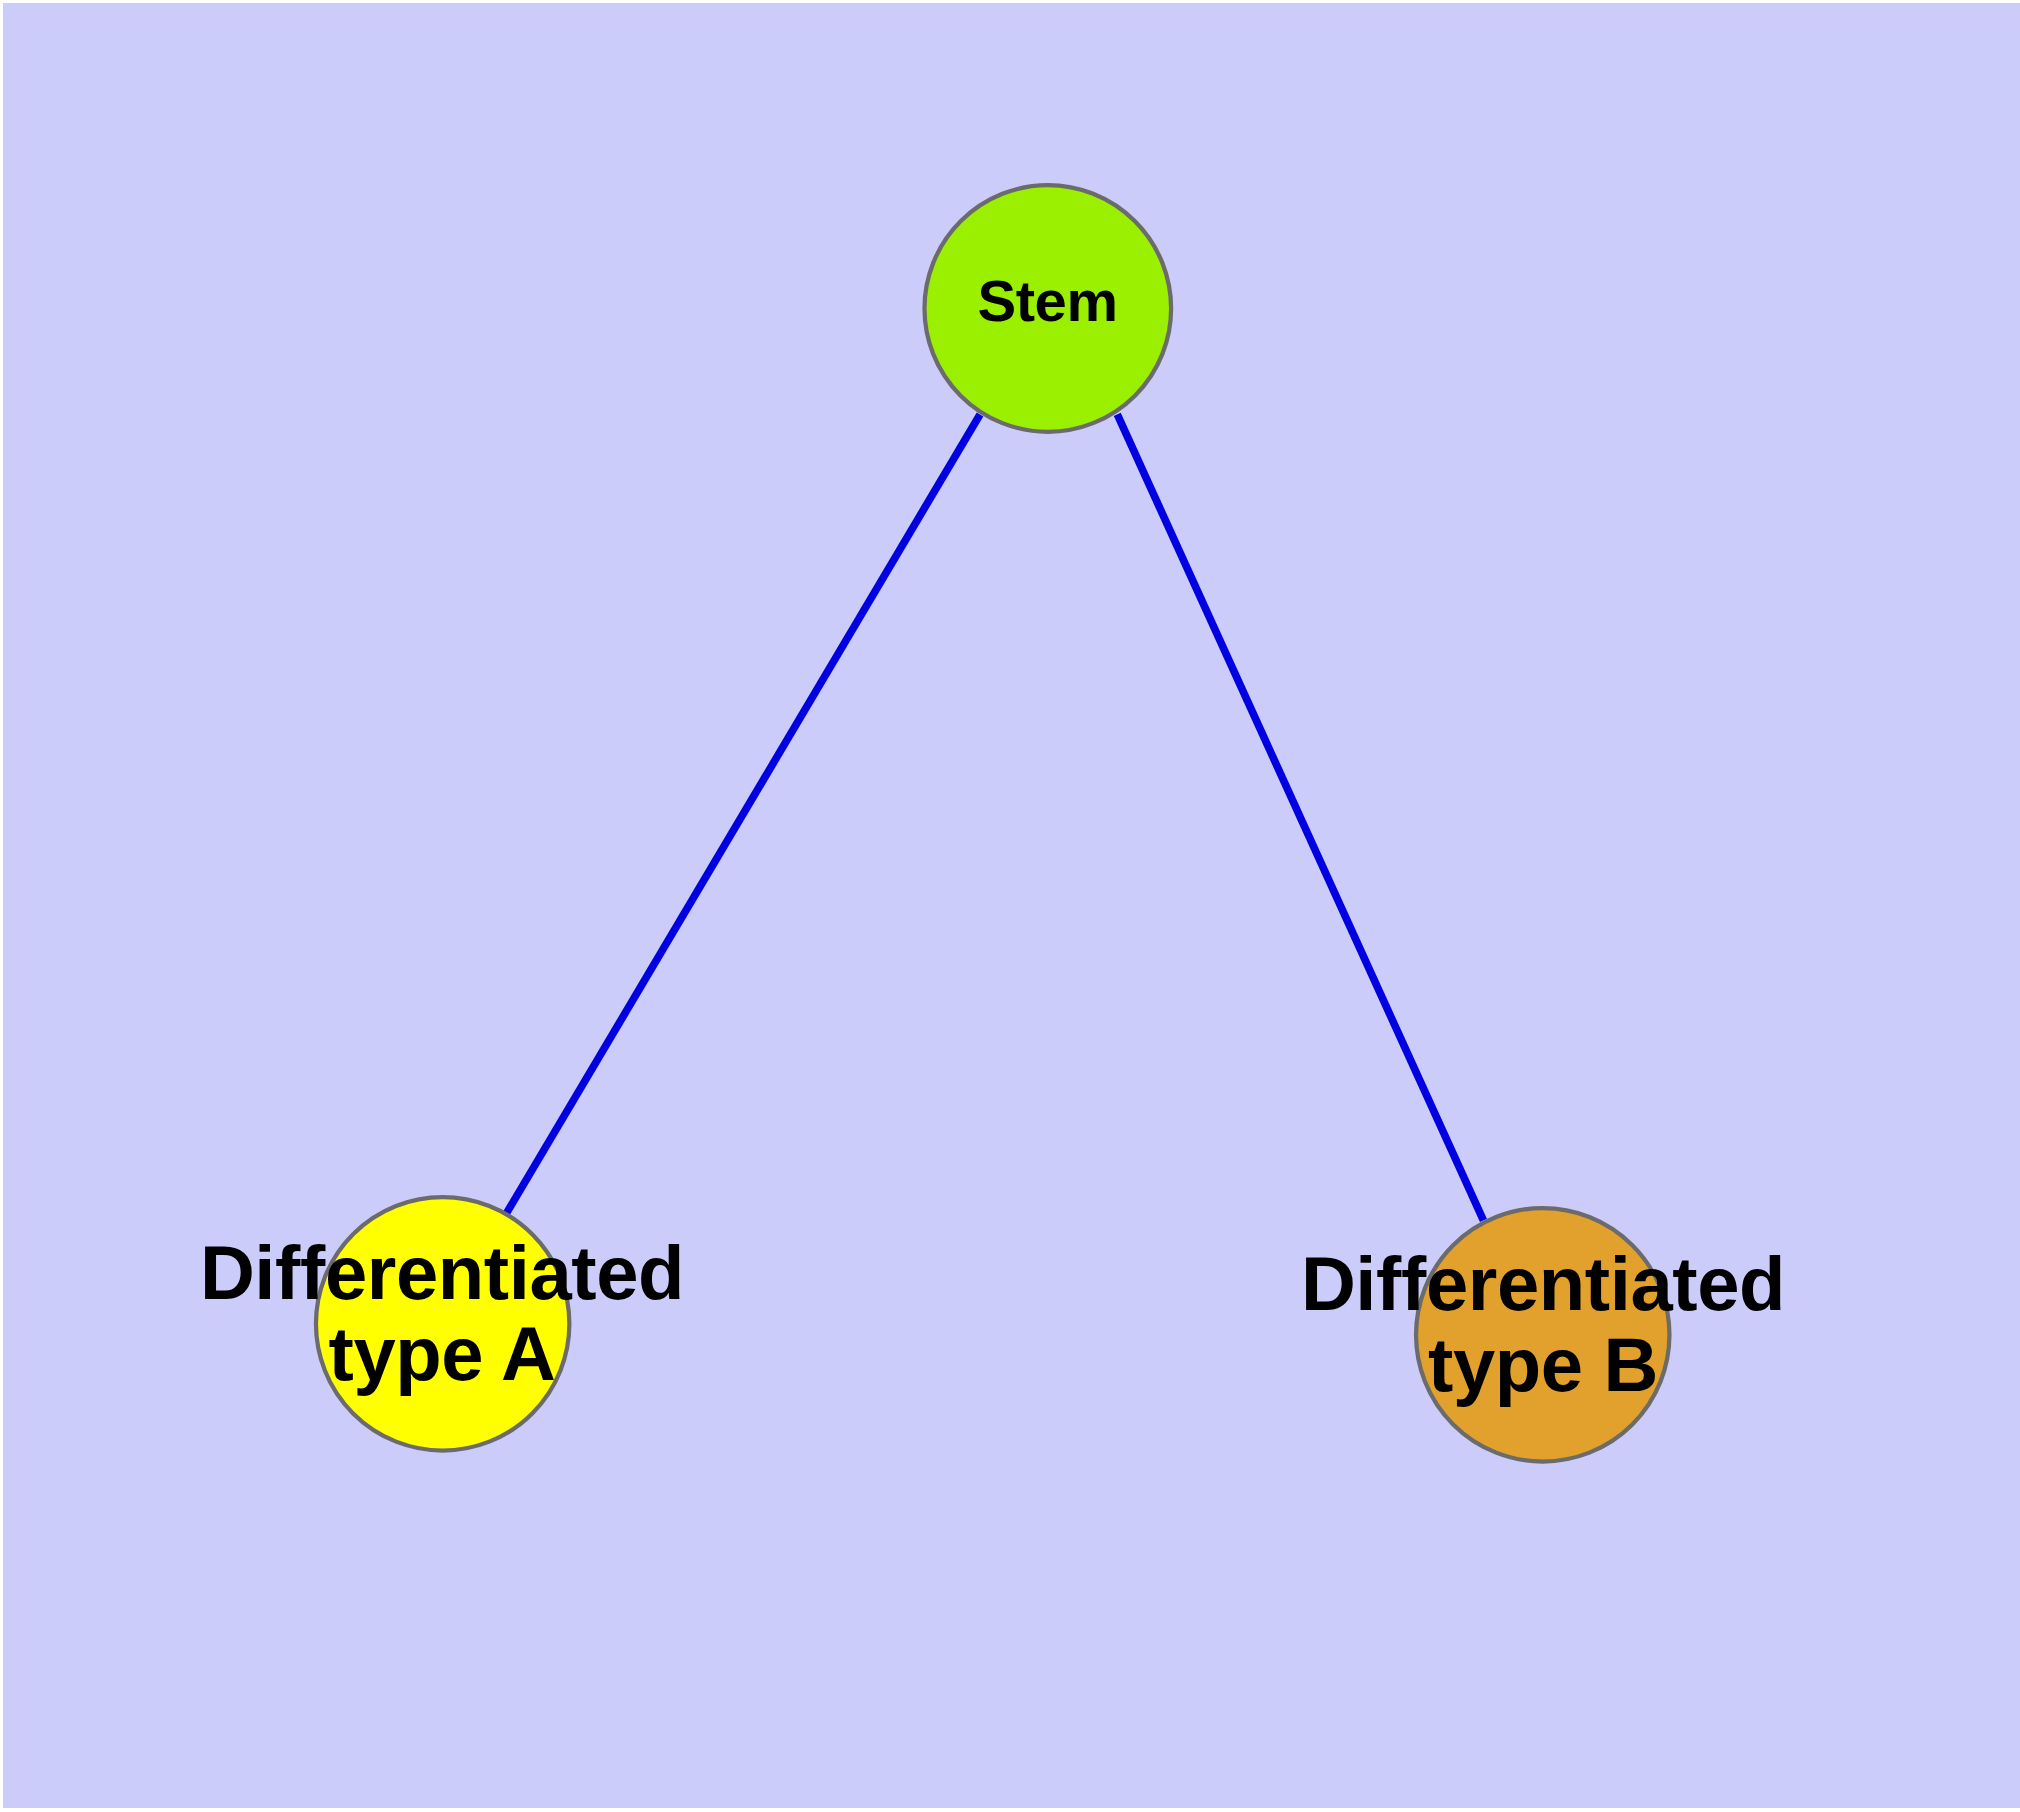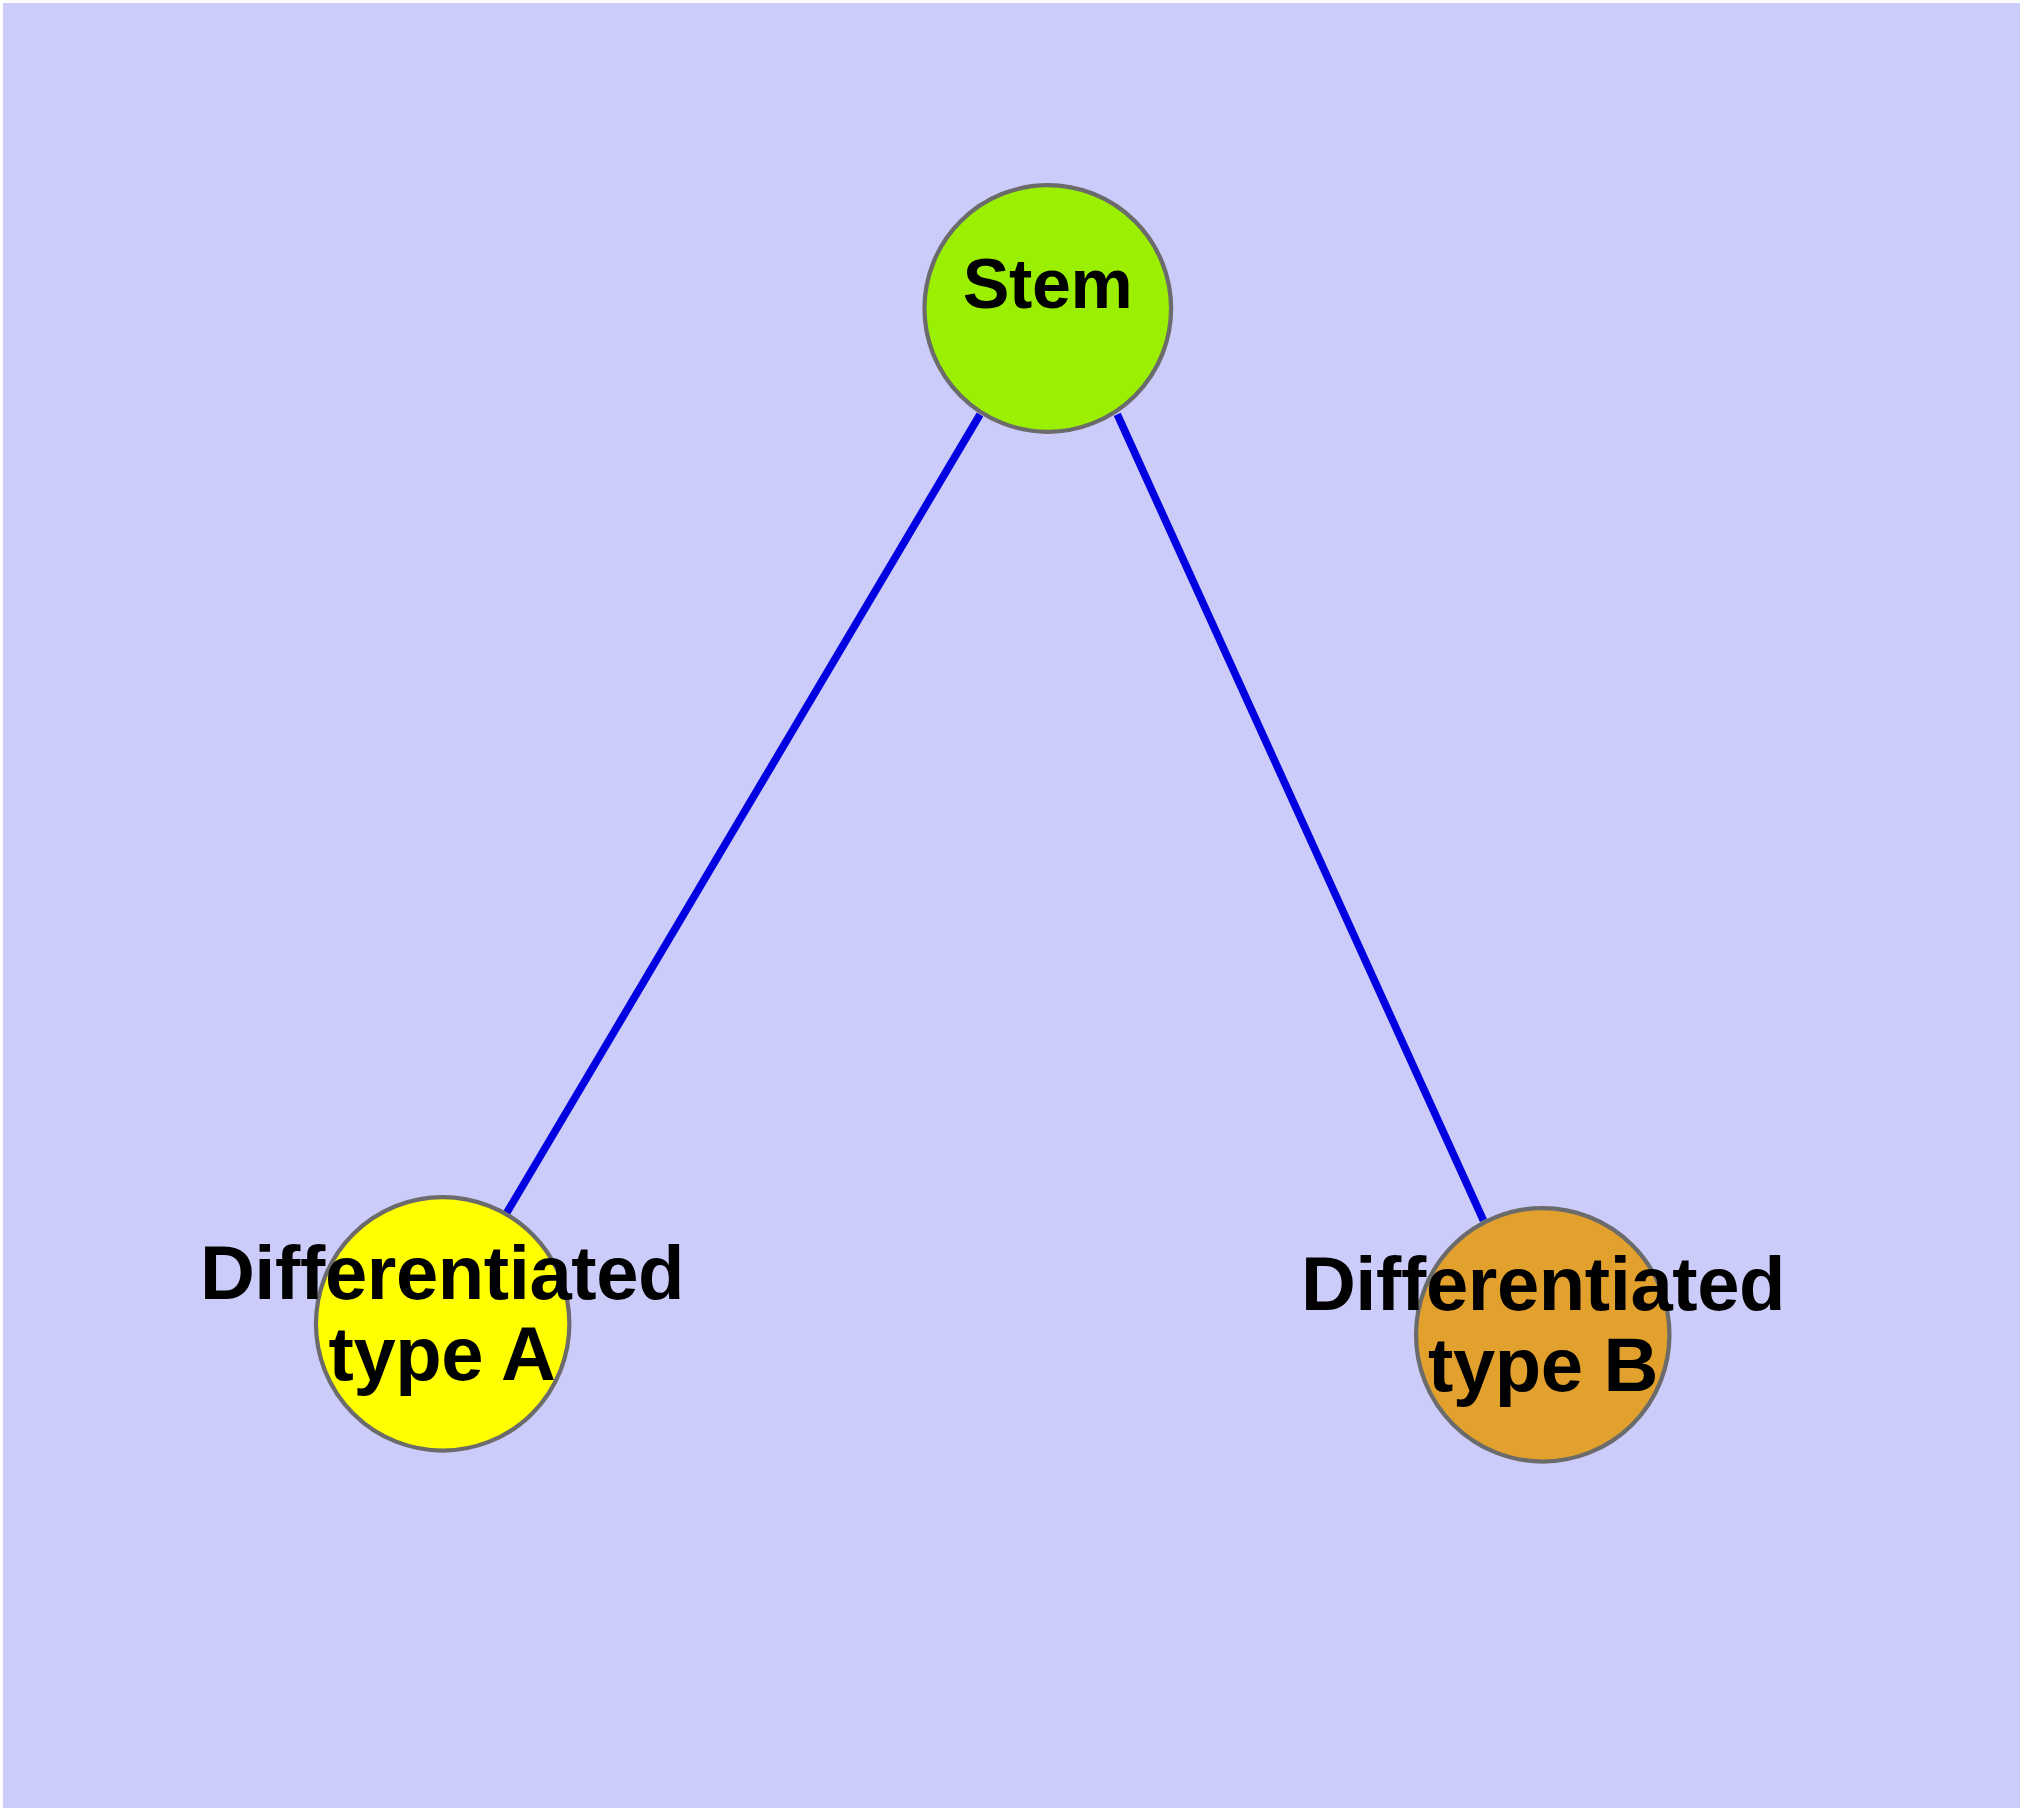--- a/index.html
+++ b/index.html
@@ -40,23 +40,23 @@
     position: absolute;
     text-align: center;
     font-weight: bold;
     color: #000000;
     line-height: 1.06;
     white-space: pre-line;
     letter-spacing: -0.4px;
     pointer-events: none;
   }
   #label-stem {
-    font-size: 70px;
+    font-size: 58px;
     left: 793px;
-    top: 247px;
+    top: 270px;
     width: 509px;
   }
   #label-diff-a {
     font-size: 76px;
     left: 103px;
     top: 1233px;
     width: 678px;
   }
   #label-diff-b {
     font-size: 76px;

